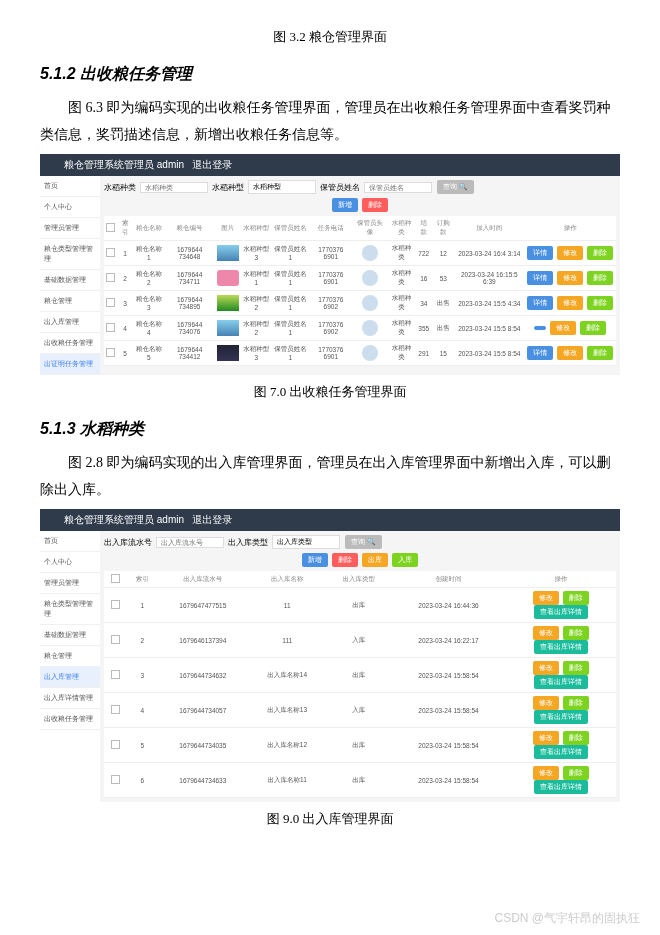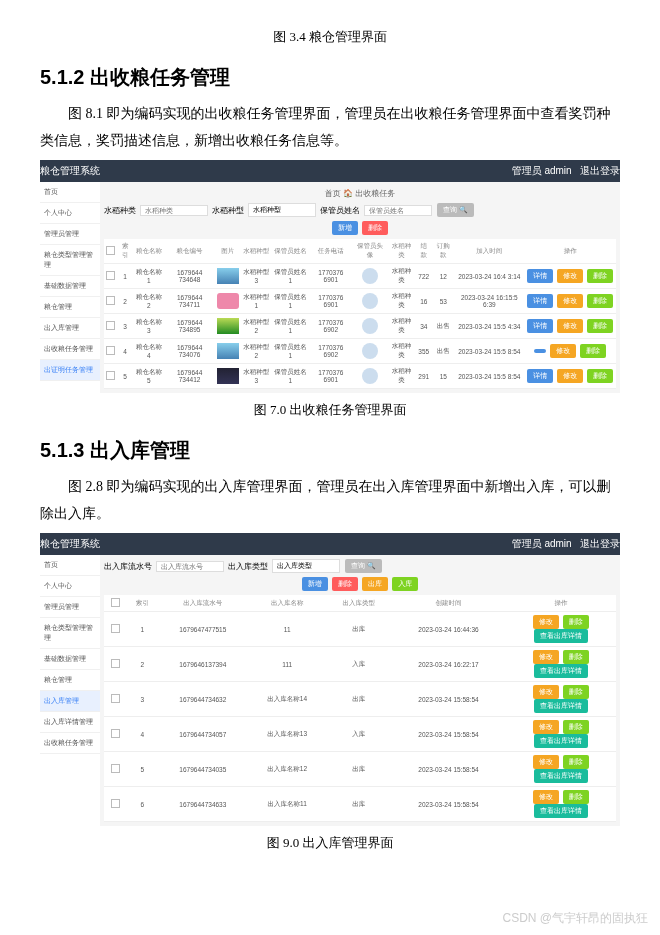--- a/index.html
+++ b/index.html
@@ -13,41 +13,42 @@
     background: #fff;
   }
   .caption {
     text-align: center;
     font-size: 13px;
     margin: 8px 0;
   }
   .section-heading {
     font-family: "SimHei", "黑体", sans-serif;
     font-weight: bold;
-    font-size: 20px;
+    font-size: 16px;
     margin: 18px 0 10px;
+    font-style: italic;
   }
   .para {
     text-indent: 2em;
     line-height: 1.9;
     margin: 6px 0;
   }
   .screenshot {
     width: 100%;
     margin: 6px 0;
     box-sizing: border-box;
     font-family: "Microsoft YaHei", sans-serif;
   }
   .app-header {
     background: #2f3a4a;
     color: #fff;
     font-size: 10px;
-    padding: 4px 0;
+    padding: 4px 24px;
     display: flex;
-    justify-content: space-between;
+    justify-content: flex-start;
   }
   .app-body {
     display: flex;
     background: #f5f5f5;
     font-size: 8px;
   }
   .sidebar {
     width: 60px;
     background: #fff;
     display: flex;
@@ -122,34 +123,34 @@
   }
   .thumb.blue { background: linear-gradient(#87ceeb,#4682b4); }
   .thumb.green { background: linear-gradient(#bada55,#228b22); }
   .thumb.pink { background: #e8a; border-radius: 3px; }
   .thumb.night { background: linear-gradient(#223,#335); }
   .avatar { width:16px; height:16px; border-radius:50%; background:#cde; display:inline-block; }
   .ops { white-space: nowrap; }
   .watermark {
     position: fixed;
     bottom: 8px;
-    right: 12px;
+    right: 20px;
     font-size: 12px;
     color: #ccc;
     font-family: "Microsoft YaHei", sans-serif;
   }
   .chk { width:7px; height:7px; border:1px solid #bbb; display:inline-block; }
 </style>
 </head>
 <body>
 
-<div class="caption">图 3.4 粮仓管理界面</div>
+<div class="caption">图 3.2 粮仓管理界面</div>
 
 <div class="section-heading">5.1.2  出收粮任务管理</div>
-<p class="para">图 8.1 即为编码实现的出收粮任务管理界面，管理员在出收粮任务管理界面中查看奖罚种类信息，奖罚描述信息，新增出收粮任务信息等。</p>
+<p class="para">图 6.3 即为编码实现的出收粮任务管理界面，管理员在出收粮任务管理界面中查看奖罚种类信息，奖罚描述信息，新增出收粮任务信息等。</p>
 
 <div class="screenshot">
   <div class="app-header">
     <span>粮仓管理系统</span>
     <span>
       <span>管理员 admin</span>&nbsp;&nbsp;
       <span>退出登录</span>
     </span>
   </div>
   <div class="app-body">
@@ -158,25 +159,20 @@
       <div class="side-item">个人中心</div>
       <div class="side-item">管理员管理</div>
       <div class="side-item">粮仓类型管理管理</div>
       <div class="side-item">基础数据管理</div>
       <div class="side-item">粮仓管理</div>
       <div class="side-item">出入库管理</div>
       <div class="side-item">出收粮任务管理</div>
       <div class="side-item active">出证明任务管理</div>
     </div>
     <div class="main">
-      <div class="breadcrumb">
-        <span>首页</span>
-        <span class="icon">🏠</span>
-        <span>出收粮任务</span>
-      </div>
       <div class="searchbar">
         <span>水稻种类</span>
         <input placeholder="水稻种类" style="">
         <span>水稻种型</span>
         <span class="sel">水稻种型</span>
         <span>保管员姓名</span>
         <input placeholder="保管员姓名" style="">
         <span class="btn btn-gray">查询 🔍</span>
       </div>
       <div class="btn-row">
@@ -303,21 +299,21 @@
     <span class="btn btn-green">删除</span>
   </td>
             </tr>
           </tbody>
       </table>
     </div>
   </div>
 </div>
 <div class="caption">图 7.0  出收粮任务管理界面</div>
 
-<div class="section-heading">5.1.3  出入库管理</div>
+<div class="section-heading">5.1.3  水稻种类</div>
 <p class="para">图 2.8 即为编码实现的出入库管理界面，管理员在出入库管理界面中新增出入库，可以删除出入库。</p>
 
 <div class="screenshot">
   <div class="app-header">
     <span>粮仓管理系统</span>
     <span>
       <span>管理员 admin</span>&nbsp;&nbsp;
       <span>退出登录</span>
     </span>
   </div>

